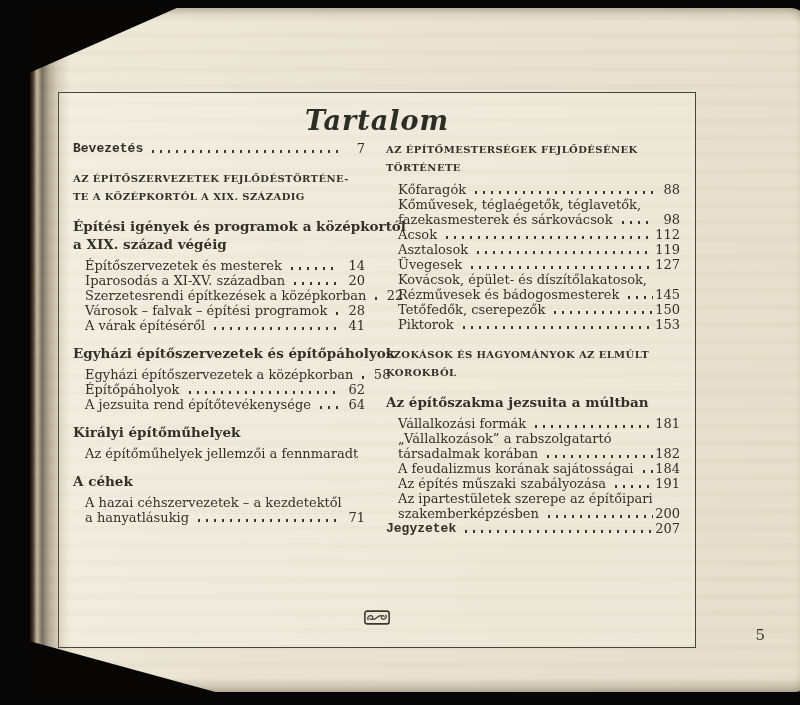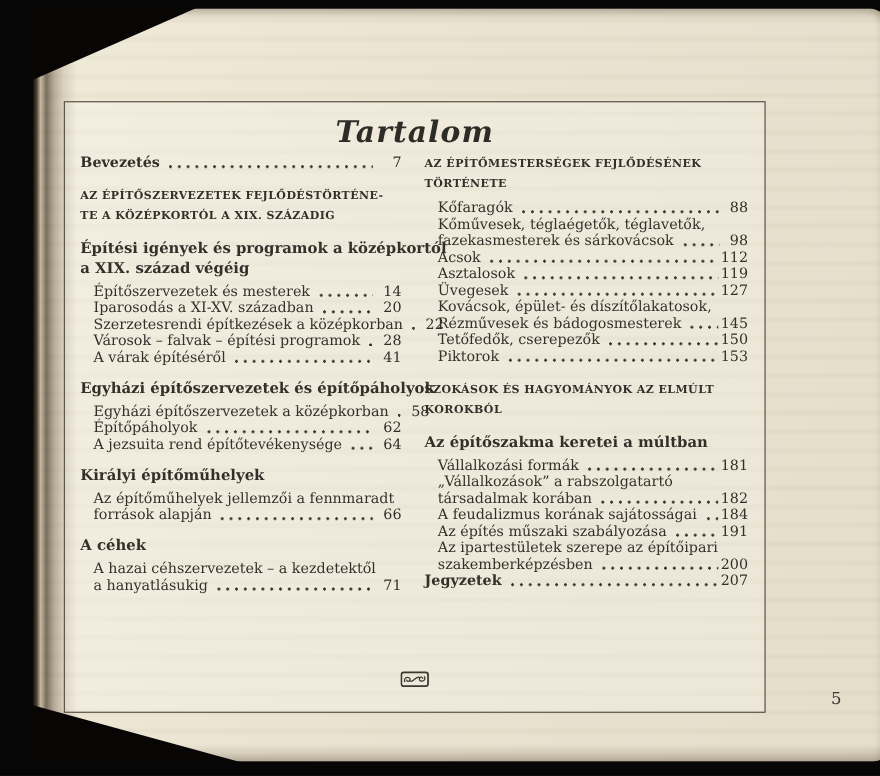--- a/index.html
+++ b/index.html
@@ -34,21 +34,21 @@
   .col0{left:14px;width:292px;}
   .col1{left:327px;width:294px;}
   .blk{margin-top:0;}
   .h1{font-weight:bold;font-size:10px;line-height:18px;letter-spacing:.4px;}
   .h2{font-weight:bold;font-size:13.5px;line-height:18px;}
   .col .h1{margin-top:14px;} .col .h2{margin-top:11px;} .col .grp{margin-top:5px;}
   .col .blk:first-child{margin-top:0;}
   .hline,.eline,.elabel{white-space:nowrap;}
   .grp .entry{padding-left:12px;}
   .entry.flush{padding-left:0;}
-  .entry.bold .elabel{font-weight:bold;}
+  .entry.bold .elabel{font-weight:bold;font-family:Liberation Mono, monospace;}
   .row{display:flex;}
   .leader{flex:1;min-width:5px;margin:0 2px 0 6px;
           background-image:radial-gradient(circle,#3b382f 1.15px,rgba(0,0,0,0) 1.5px);
           background-size:8px 3px;background-repeat:repeat-x;
           background-position:left bottom 3px;}
   .pg{min-width:24px;text-align:right;white-space:nowrap;}
   .ornament{position:absolute;left:50%;bottom:22px;transform:translateX(-50%);line-height:0;}
   .pagenum{position:absolute;right:42px;bottom:48px;font-size:15px;color:#3a3833;}
 </style>
 </head>
@@ -139,25 +139,20 @@
                 <span class="pg">64</span>
               </div>
             </div>
           </div>
           <div class="blk h2">
             <div class="hline">Királyi építőműhelyek</div>
           </div>
           <div class="blk grp">
             <div class="entry">
               <div class="eline">Az építőműhelyek jellemzői a fennmaradt</div>
-              <div class="row">
-                <span class="elabel">források alapján</span>
-                <span class="leader"></span>
-                <span class="pg">66</span>
-              </div>
             </div>
           </div>
           <div class="blk h2">
             <div class="hline">A céhek</div>
           </div>
           <div class="blk grp">
             <div class="entry">
               <div class="eline">A hazai céhszervezetek – a kezdetektől</div>
               <div class="row">
                 <span class="elabel">a hanyatlásukig</span>
@@ -232,21 +227,21 @@
                 <span class="leader"></span>
                 <span class="pg">153</span>
               </div>
             </div>
           </div>
           <div class="blk h1">
             <div class="hline">SZOKÁSOK ÉS HAGYOMÁNYOK AZ ELMÚLT</div>
             <div class="hline">KOROKBÓL</div>
           </div>
           <div class="blk h2">
-            <div class="hline">Az építőszakma keretei a múltban</div>
+            <div class="hline">Az építőszakma jezsuita a múltban</div>
           </div>
           <div class="blk grp">
             <div class="entry">
               <div class="row">
                 <span class="elabel">Vállalkozási formák</span>
                 <span class="leader"></span>
                 <span class="pg">181</span>
               </div>
             </div>
             <div class="entry">

